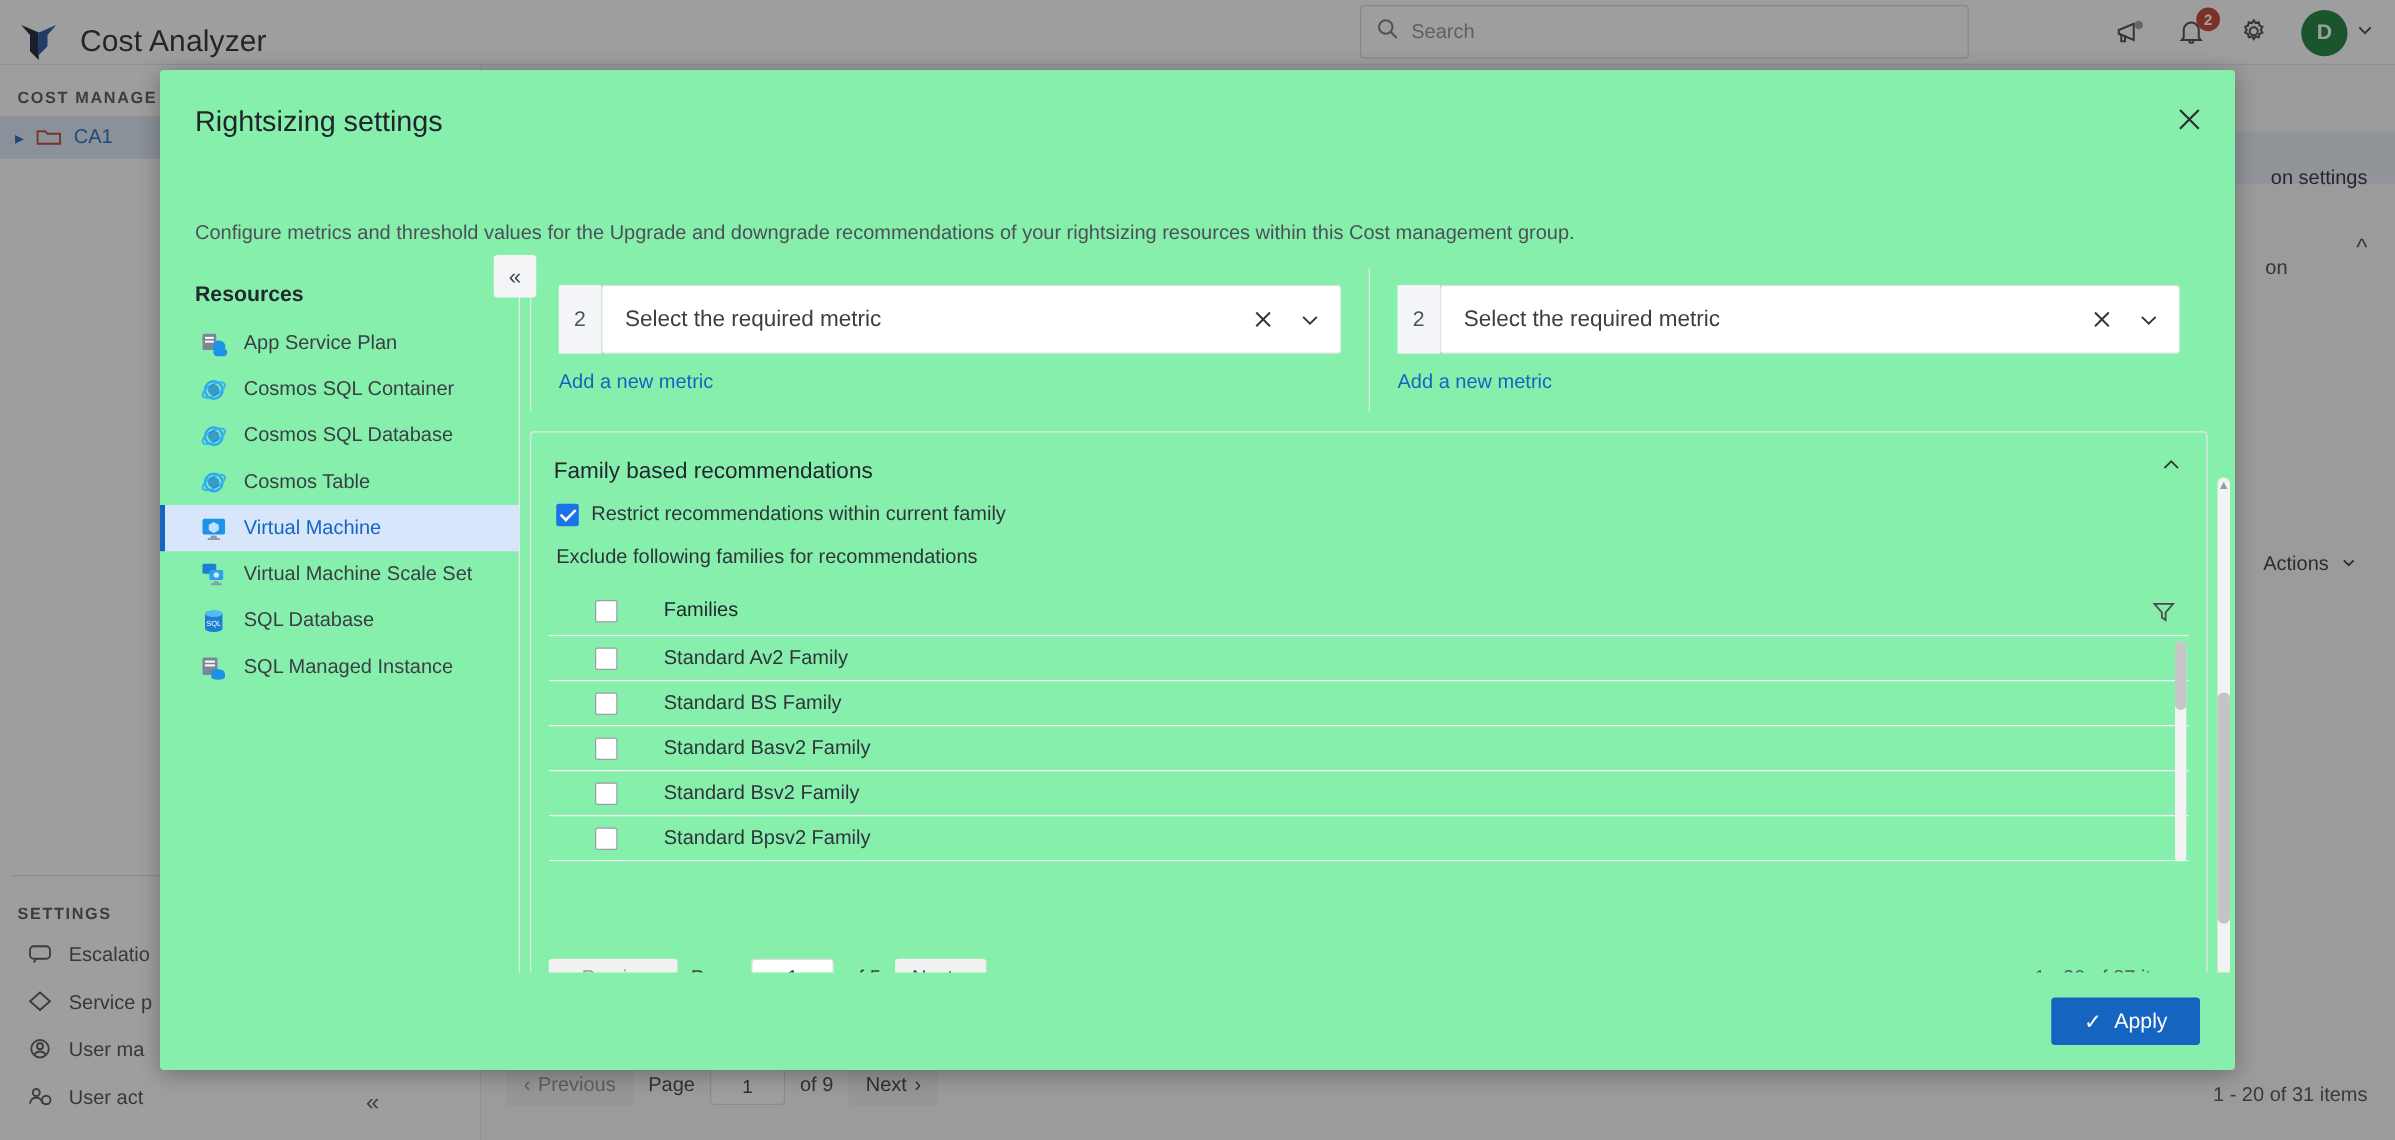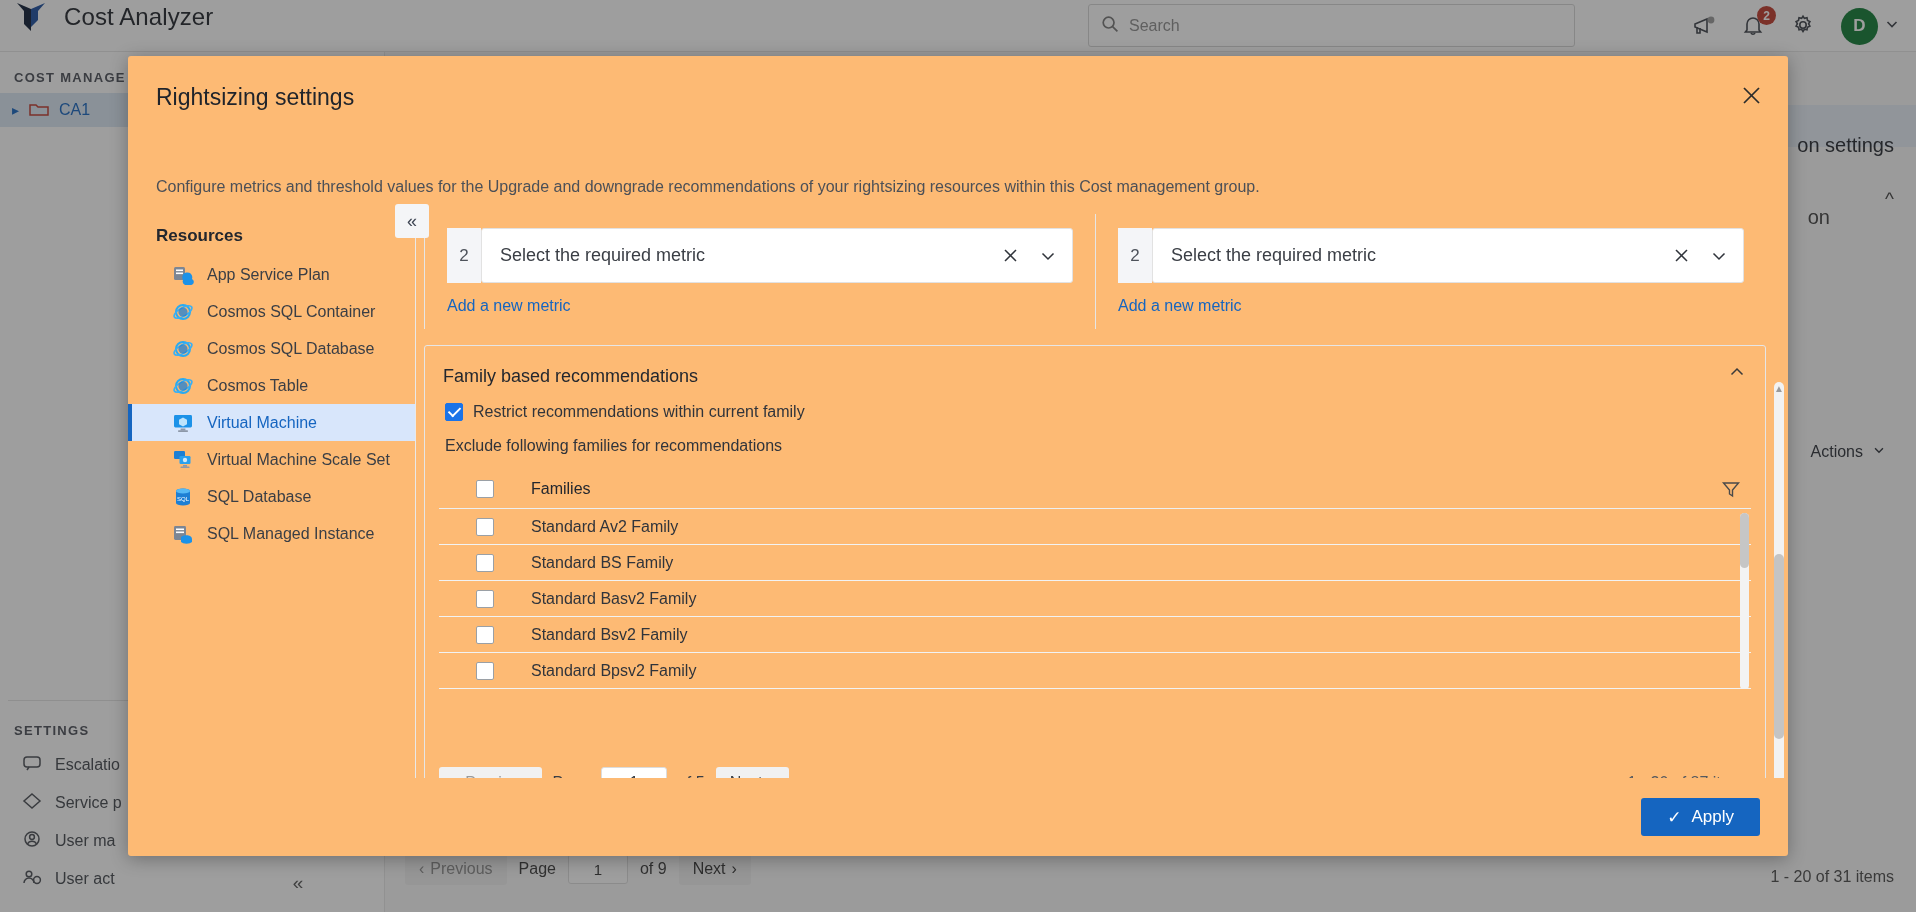--- a/index.html
+++ b/index.html
@@ -9,21 +9,21 @@
     overflow: hidden;
     background: #ffffff;
   }
 
   
   #app-root { position: absolute; inset: 0; background: #fafafa; }
 
   #topbar {
     position: absolute; left: 0; top: 0; width: 1916px; height: 52px;
     background: #ffffff; border-bottom: 1px solid #e5e5e5;
-    display: flex; align-items: flex-start;
+    display: flex; align-items: flex-end;
   }
   #brand { display: flex; align-items: center; gap: 16px; padding-left: 14px; }
   #brand-logo { width: 34px; height: 34px; }
   #brand-title { font-size: 24px; color: #20242b; font-weight: 400; letter-spacing: .1px; }
 
   #search-wrap {
     position: absolute; left: 1088px; top: 4px; width: 487px; height: 43px;
     border: 1px solid #d6d6d6; border-radius: 3px; background: #fff;
     display: flex; align-items: center; padding: 0 12px; gap: 10px;
   }
@@ -71,21 +71,21 @@
     font-size: 16px; color: #43474e; cursor: pointer;
   }
   #collapse-left-btn {
     position: absolute; left: 283px; bottom: 14px; width: 30px; height: 30px;
     display: flex; align-items: center; justify-content: center;
     color: #555; font-size: 19px; cursor: pointer;
   }
 
   
   .bg-chip {
-    position: absolute; font-size: 20px; color: #2c3038; white-space: nowrap;
+    position: absolute; font-size: 16px; color: #2c3038; white-space: nowrap;
   }
   #bg-band {
     position: absolute; left: 385px; top: 105px; right: 0; height: 42px; background: #e7eef8;
   }
   #bg-settings-link { right: 22px; top: 134px; color: #23272e; }
   #bg-section-label { right: 86px; top: 194px; color: #404040; margin-top: 12px; }
   #bg-chevron-up { position: absolute; right: 22px; top: 188px; font-size: 19px; color: #444; }
   #bg-actions-btn {
     position: absolute; right: 18px; top: 437px; height: 30px; padding: 0 12px;
     display: flex; align-items: center; gap: 9px; font-size: 16px; color: #2c3038;
@@ -105,21 +105,21 @@
     font-family: "Liberation Sans", sans-serif; outline: none;
   }
   #bg-items-count { position: absolute; right: 22px; bottom: 26px; font-size: 16px; color: #4a4a4a; }
 
   
   #overlay { position: absolute; inset: 0; background: rgba(40,40,40,0.45); }
 
   
   #modal {
     position: absolute; left: 128px; top: 56px; width: 1660px; height: 800px;
-    background: #fdba74; border-radius: 3px; box-shadow: 0 3px 18px rgba(0,0,0,.3);
+    background: #86efac; border-radius: 3px; box-shadow: 0 3px 18px rgba(0,0,0,.3);
     overflow: hidden;
   }
   #modal-title {
     position: absolute; left: 28px; top: 28px; font-size: 23px; color: #20242b; font-weight: 400;
   }
   #modal-close {
     position: absolute; right: 22px; top: 24px; width: 30px; height: 30px;
     display: flex; align-items: center; justify-content: center; cursor: pointer; color: #2c2c2c;
   }
   #modal-desc {
@@ -128,21 +128,21 @@
 
   #modal-body {
     position: absolute; left: 0; top: 158px; right: 0; bottom: 78px;
     display: flex;
   }
 
   
   #res-panel { width: 288px; flex: none; position: relative; border-right: 1px solid #e9e9e9; }
   #res-title { font-size: 17px; font-weight: 700; color: #23272e; padding: 12px 0 10px 28px; }
   .res-item {
-    display: flex; align-items: center; gap: 13px; height: 37px; padding-left: 40px;
+    display: flex; align-items: center; gap: 13px; height: 37px; padding-left: 28px;
     font-size: 16px; color: #3a3e45; cursor: pointer; border-left: 4px solid transparent;
   }
   .res-item.selected {
     background: #d8e6fb; color: #1565c0; border-left-color: #1565c0;
   }
   .res-icon { width: 22px; height: 22px; flex: none; }
 
   #res-collapse {
     position: absolute; right: -14px; top: -10px; width: 34px; height: 34px;
     background: #f4f5f7; border-radius: 3px;

